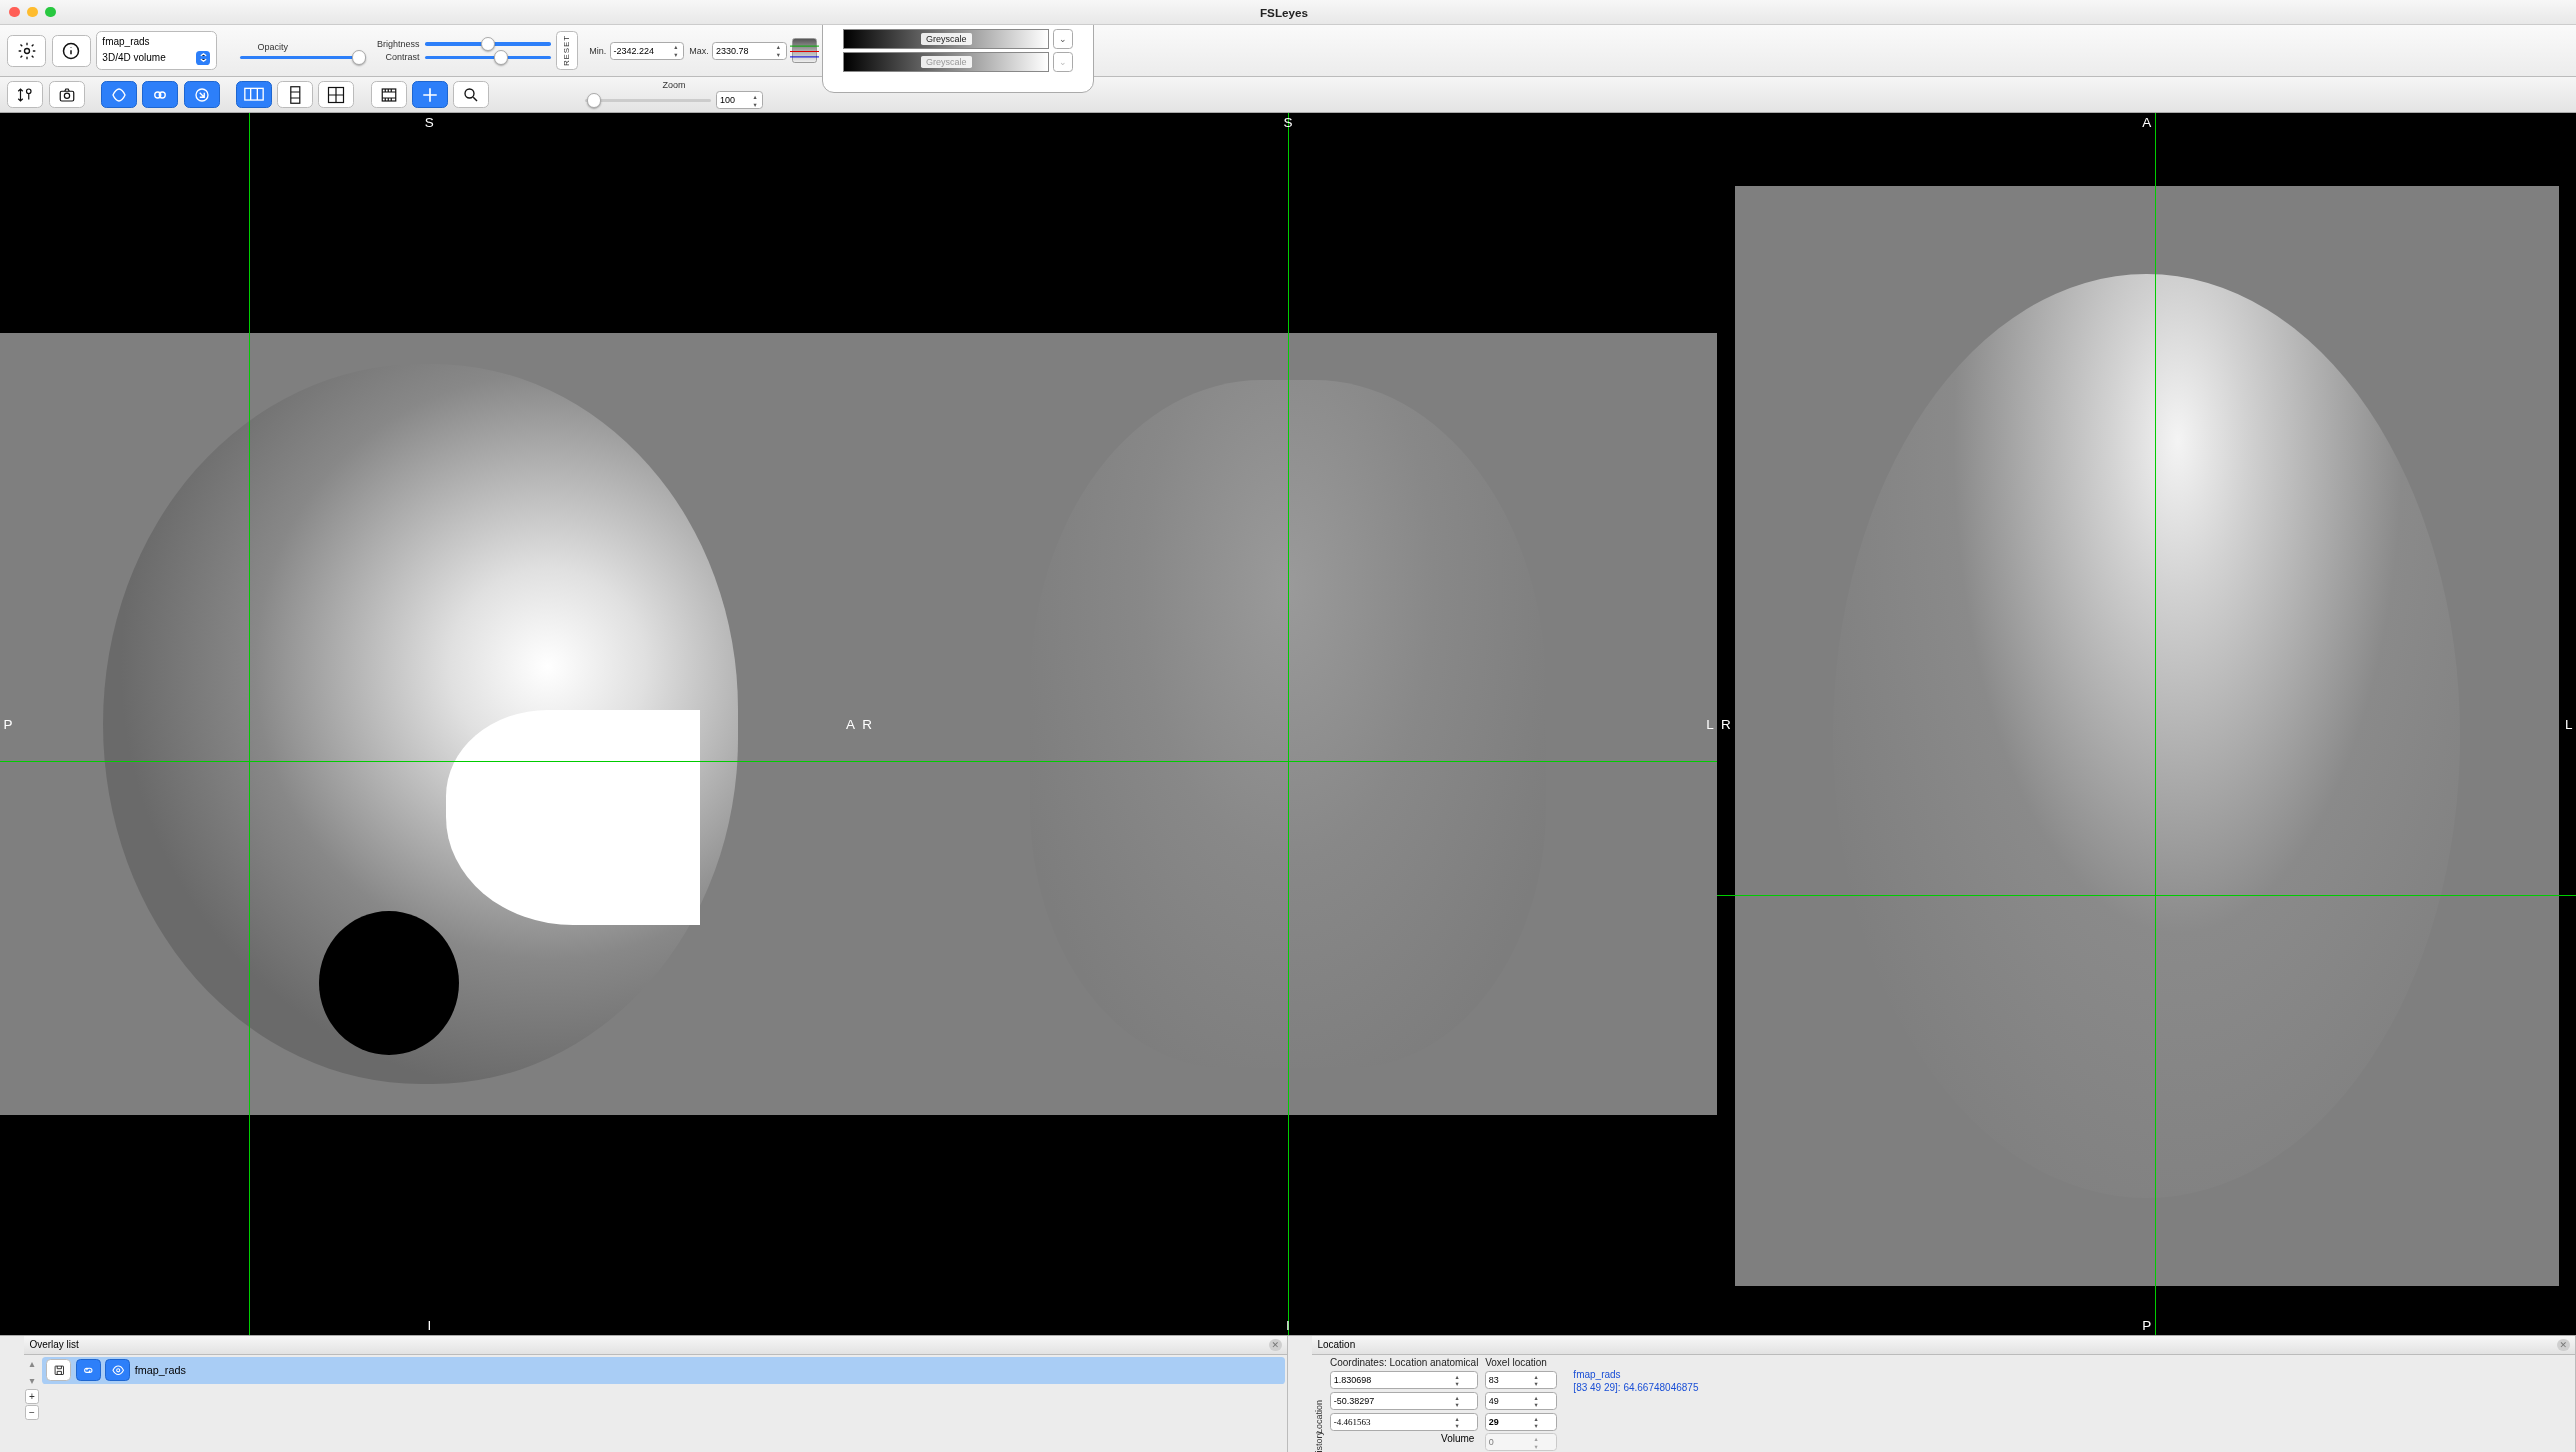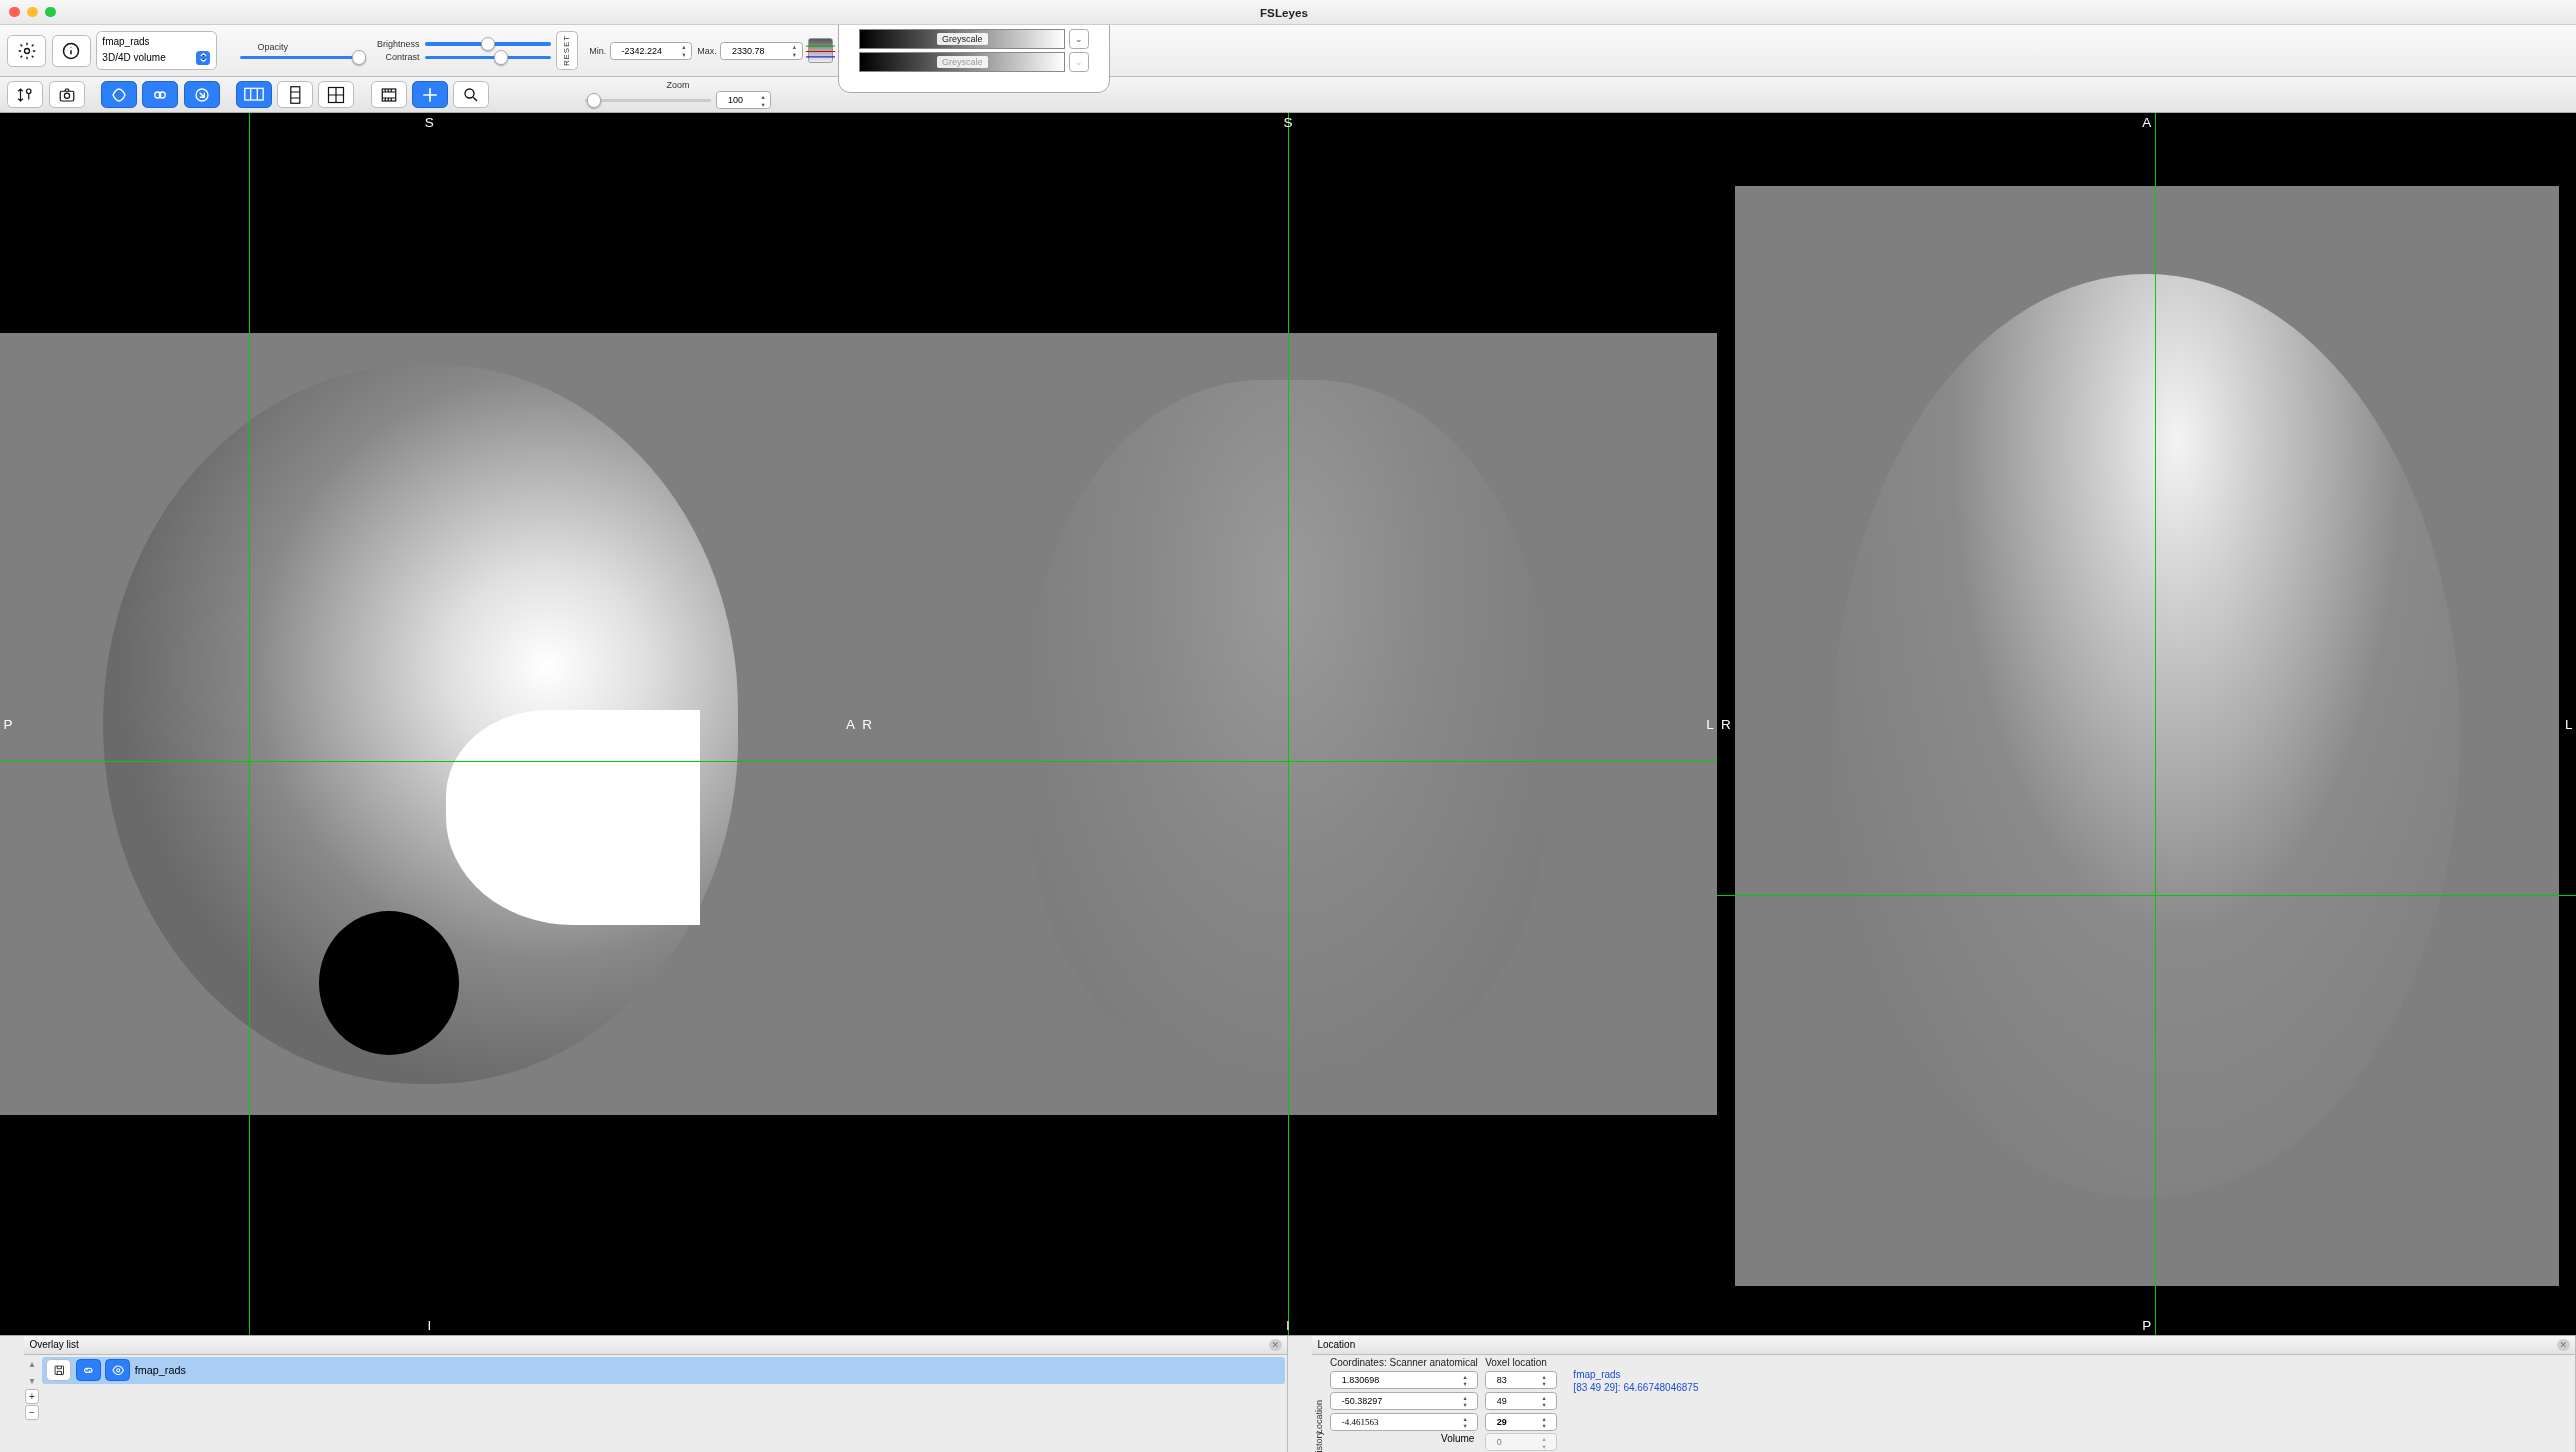--- a/index.html
+++ b/index.html
@@ -32,21 +32,21 @@
 .slider.grey { background:#ccc; }
 .slider::-webkit-slider-thumb { appearance:none; width:14.4px;height:14.4px;border-radius:50%;background:#fff;border:0.9px solid #aaa; box-shadow:0 0.9px 1.8px rgba(0,0,0,.3);}
 
 .reset { border:0.9px solid #bbb; border-radius:4.5px; background:#fff; width:21.5px; height:39px; display:flex; align-items:center; justify-content:center; }
 .reset span { transform:rotate(-90deg); font-size:8px; letter-spacing:0.9px; color:#333;}
 
 .minmax { display:flex; flex-direction:row; gap:1.8px; }
 .mmrow { display:flex; align-items:center; gap:3.6px; }
 .mmlabel { font-size:9px; color:#333; width:23px; text-align:right;}
 .numfield { display:flex; align-items:center; border:0.9px solid #aaa; border-radius:3.6px; background:#fff; height:18px; padding:0 2.7px;}
-.numfield input { border:none; width:56px; font-size:9px; outline:none;margin-left:8px; }
+.numfield input { border:none; width:56px; font-size:9px; outline:none; }
 .stepper { display:flex; flex-direction:column; margin-left:1.8px;}
 .stepper div { width:9px;height:7.2px; display:flex; align-items:center; justify-content:center; font-size:6.3px; color:#555; cursor:pointer;}
 
 .cmapblock { display:flex; flex-direction:column; gap:3.6px; border:0.9px solid #aaa; padding:20px; background:#fff; border-radius:12px;}
 .cmaprow { display:flex; align-items:center; gap:3.6px; }
 .cmapbar { width:206px; height:20px; border:0.9px solid #888; position:relative; display:flex; align-items:center; justify-content:center;}
 .cmapbar .grad { position:absolute; inset:0; background:linear-gradient(90deg,#000,#fff);}
 .cmapbar .lbl { position:relative; background:rgba(255,255,255,.88); font-size:9px; padding:0.9px 5.4px; border-radius:1.8px; color:#222;}
 .cmapbar.dim .lbl { color:#999; }
 .cmapdd { width:20px;height:20px;border:0.9px solid #aaa;border-radius:3.6px;background:#fff;display:flex;align-items:center;justify-content:center;font-size:9px;color:#555;cursor:pointer;}
@@ -371,21 +371,21 @@
       <span>Location</span>
       <div class="closex">✕</div>
     </div>
     <div class="locbody">
       <div class="locside">
         <span>Location</span>
         <span>History</span>
       </div>
       <div class="loccols">
         <div class="loccol" style="width:148px">
-          <div class="lochead">Coordinates: Scanner anatomical</div>
+          <div class="lochead">Coordinates: Location anatomical</div>
           <div class="numfield">
               <input style="width: 117px;" value="1.830698">
               <div class="stepper">
                 <div>▴</div>
                 <div>▾</div>
               </div>
             </div>
           <div class="numfield">
               <input style="width: 117px;" value="-50.38297">
               <div class="stepper">

